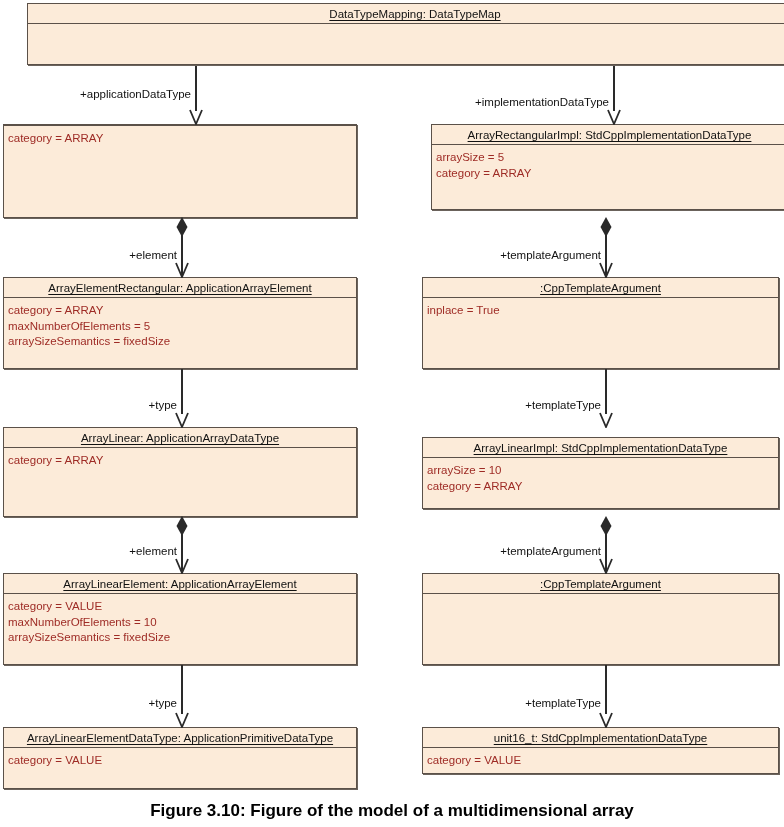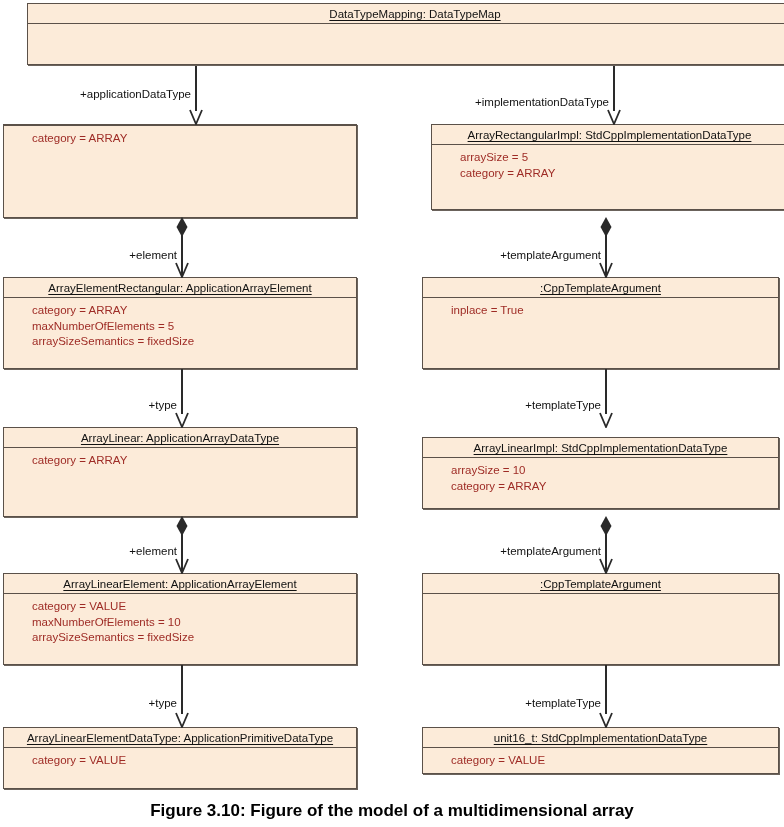--- a/index.html
+++ b/index.html
@@ -44,21 +44,21 @@
   .uml-title span {
     text-decoration: underline;
     text-underline-offset: 2px;
   }
   .uml-sep {
     height: 0;
     border-top: 1px solid #5b5149;
   }
   .uml-attrs {
     box-sizing: border-box;
-    padding: 5px 0 0 28px;
+    padding: 5px 0 0 4px;
   }
   .uml-attr {
     font-size: 11.5px;
     color: #9e2b25;
     line-height: 15.5px;
     white-space: nowrap;
   }
   .uml-box.no-attrs .uml-attrs { padding-top: 0; }
 
   

